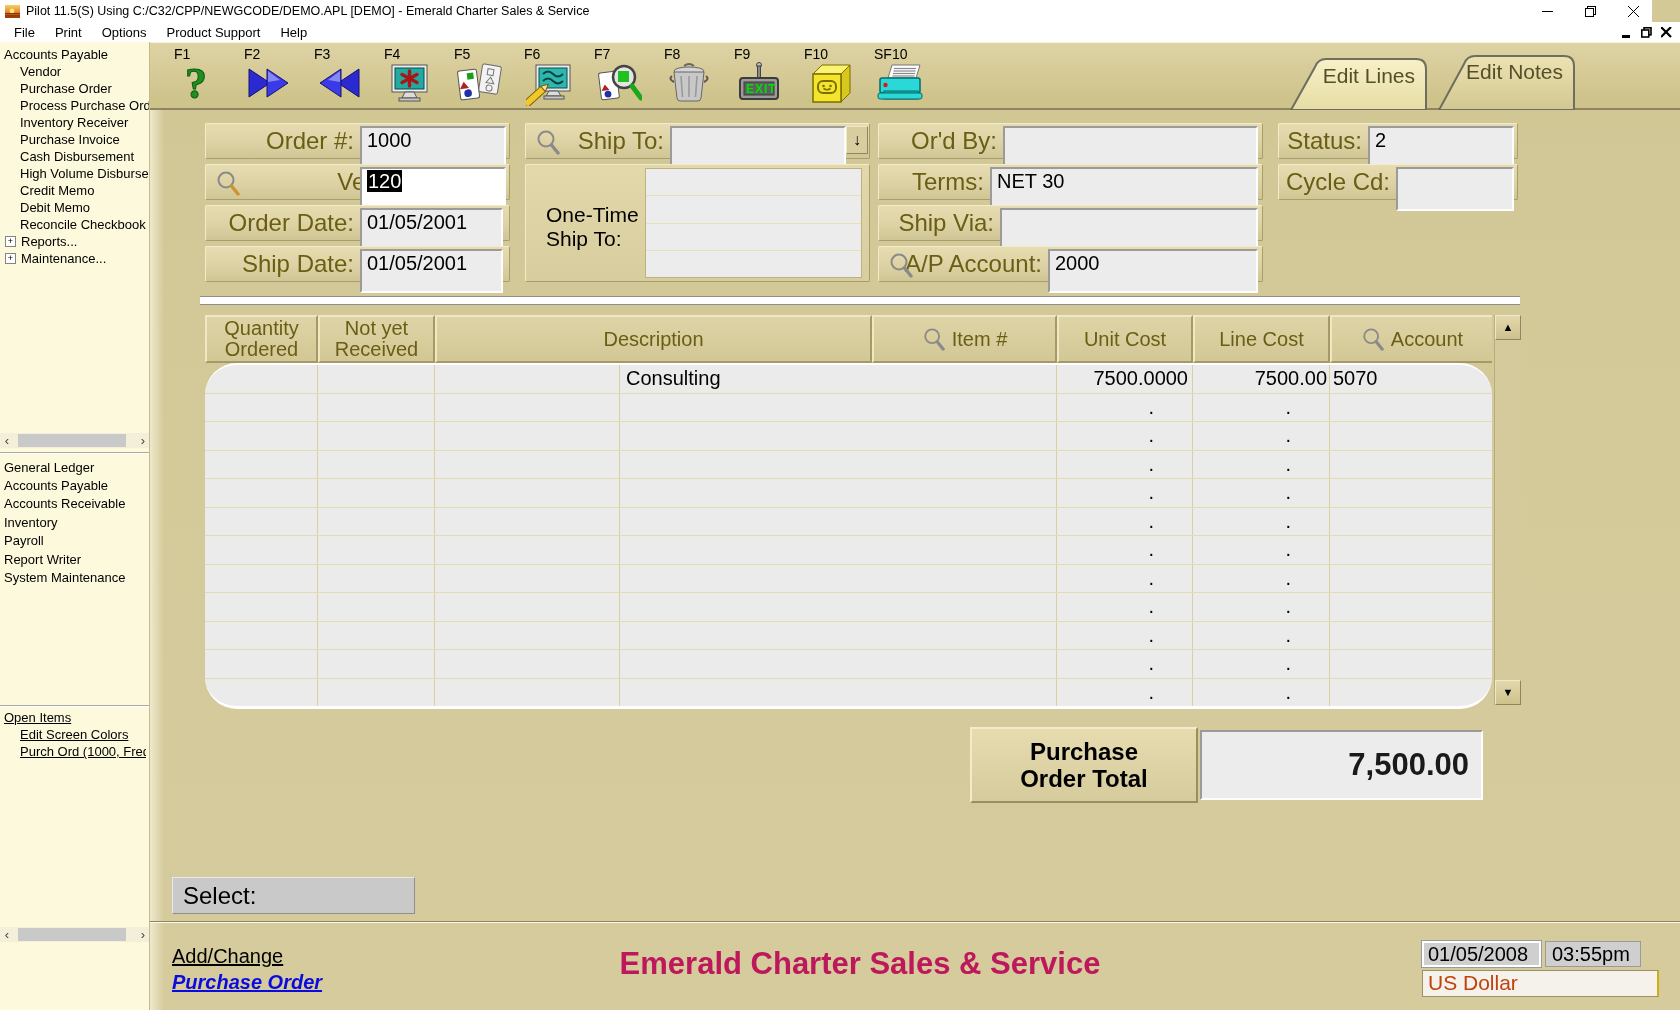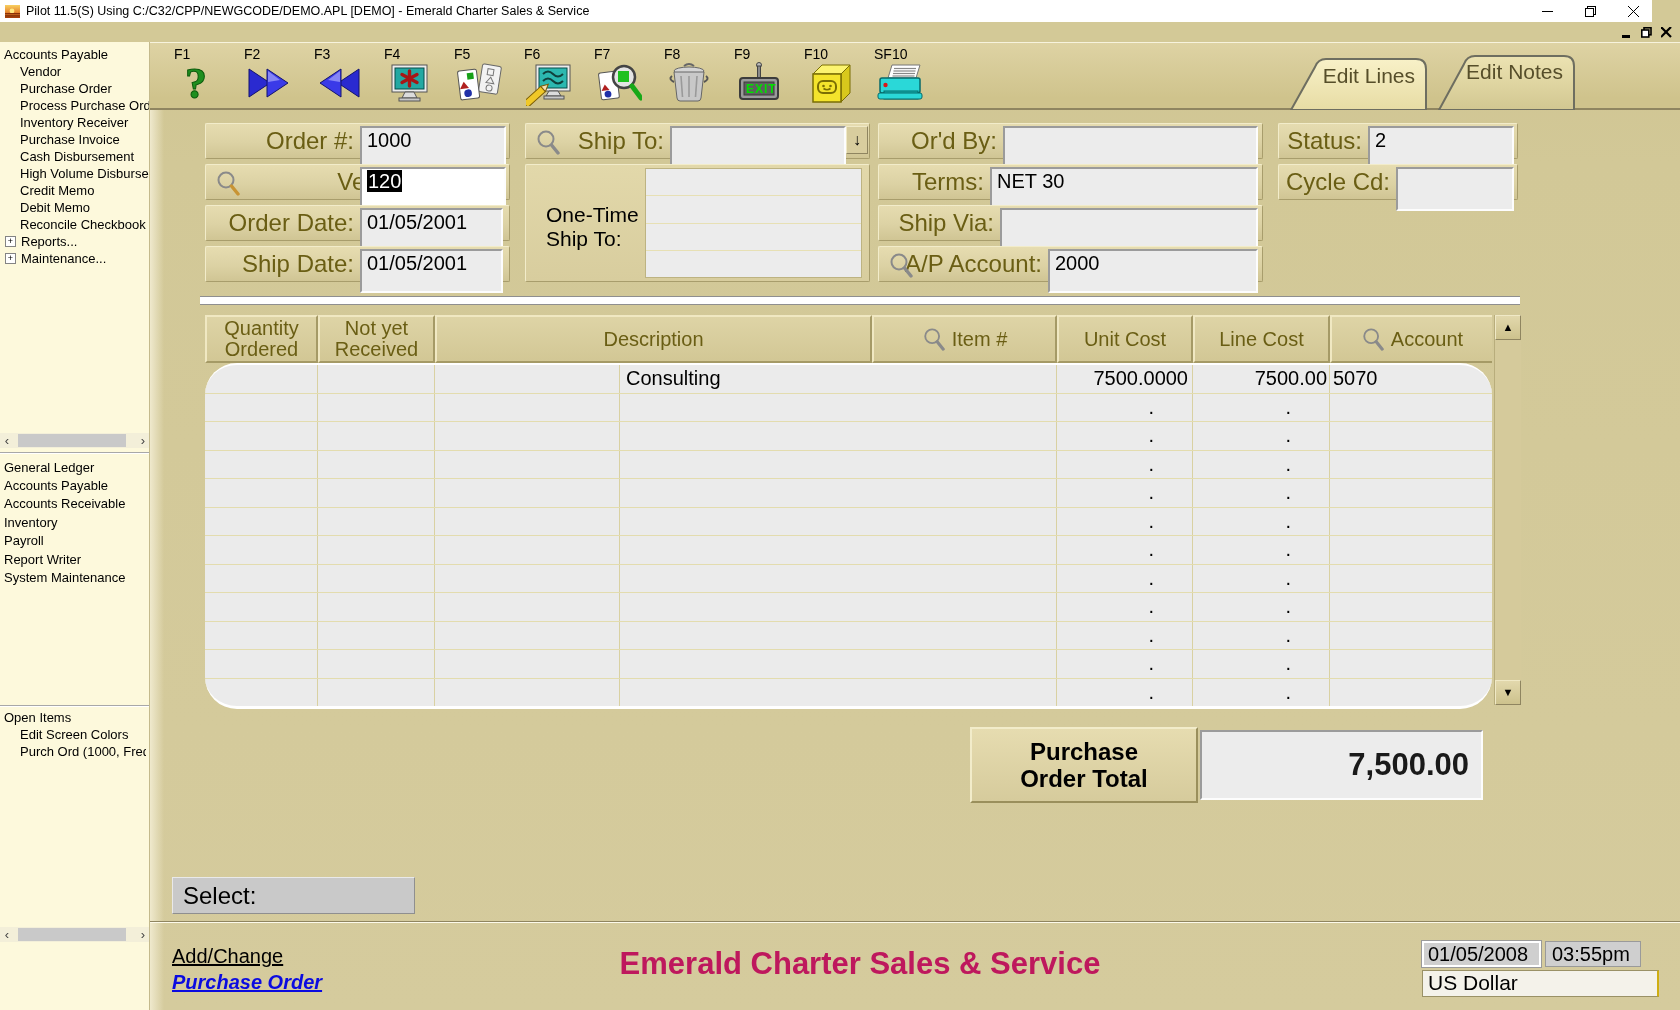--- a/index.html
+++ b/index.html
@@ -128,21 +128,21 @@
       font-style:italic;text-decoration:underline;cursor:pointer;}
   .company{position:absolute;left:450px;top:946px;width:820px;text-align:center;
       font-size:31px;font-weight:bold;color:#be185d;}
   .datebox{position:absolute;left:1422px;top:941px;width:119px;height:26px;background:#cfcfcf;
       border:2px solid #ffffff;outline:1px solid #9a9a9a;box-sizing:border-box;
       font-size:20px;color:#000;padding:0 16px 0 4px;line-height:22px;}
   .timebox{position:absolute;left:1545px;top:941px;width:96px;height:26px;background:#cfcfcf;
       border:1px solid #9a9a9a;box-sizing:border-box;font-size:20px;color:#000;padding-left:6px;line-height:24px;}
   .currbox{position:absolute;left:1422px;top:970px;width:237px;height:27px;background:#f4f2ea;
       border:1px solid #9a9166;border-right:2px solid #cfae12;box-sizing:border-box;
-      font-size:21px;color:#000000;padding-left:5px;line-height:24px;}
+      font-size:21px;color:#c2410c;padding-left:5px;line-height:24px;}
 </style>
 </head>
 <body>
 
 <div class="app">
 
   <div class="titlebar">
     <span class="appicon">
       <svg width="15" height="13" viewBox="0 0 15 13">
           <defs>
@@ -173,20 +173,27 @@
         </span>
       <span class="wctl">
           <svg width="11" height="11">
             <line x1="0" y1="0" x2="11" y2="11" stroke="#000"></line>
             <line x1="11" y1="0" x2="0" y2="11" stroke="#000"></line>
           </svg>
         </span>
     </span>
   </div>
 
+  <div class="menubar" id="menu-items">
+      <div class="menu-item">File</div>
+      <div class="menu-item">Print</div>
+      <div class="menu-item">Options</div>
+      <div class="menu-item">Product Support</div>
+      <div class="menu-item">Help</div>
+    </div>
   <div class="mdictls">
     <span><svg width="10" height="10">
           <rect x="0" y="7" width="8" height="3" fill="#000"></rect>
         </svg></span>
     <span><svg width="11" height="11">
           <rect x="3" y="0.8" width="7" height="7" fill="none" stroke="#000" stroke-width="1.6"></rect>
           <rect x="0.8" y="3" width="7" height="7" fill="#fff" stroke="#000" stroke-width="1.6"></rect>
         </svg></span>
     <span><svg width="11" height="11">
           <line x1="0" y1="0" x2="10" y2="10" stroke="#000" stroke-width="2.2"></line>
@@ -229,21 +236,21 @@
     <div id="module-list" style="position:absolute;top:416px;left:0;width:150px;">
         <div class="module-item">General Ledger</div>
         <div class="module-item">Accounts Payable</div>
         <div class="module-item">Accounts Receivable</div>
         <div class="module-item">Inventory</div>
         <div class="module-item">Payroll</div>
         <div class="module-item">Report Writer</div>
         <div class="module-item">System Maintenance</div>
       </div>
     <div class="sb-divider" style="top:663px;"></div>
-    <div style="position:absolute;top:666px;left:0;width:146px;">
+    <div style="position:absolute;top:666px;left:0;width:146px;text-decoration:underline;">
       <div class="section-title">Open Items</div>
       <div id="open-items-list">
           <div class="tree-item">Edit Screen Colors</div>
           <div class="tree-item">Purch Ord (1000, Fred G</div>
         </div>
     </div>
     <div class="hscroll" style="top:885px;">
       <span class="arr">‹</span>
       <span class="track">
           <span class="thumb"></span>

